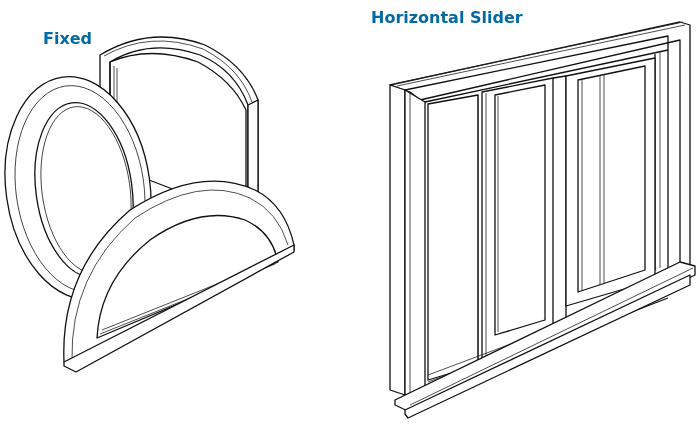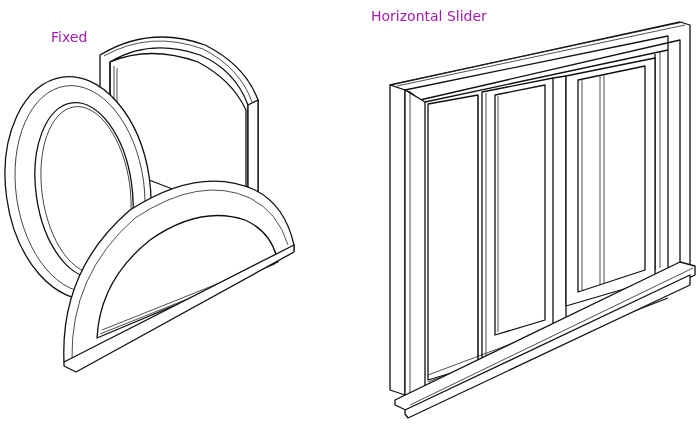--- a/index.html
+++ b/index.html
@@ -1,24 +1,24 @@
 <!DOCTYPE html>
 <html><head>
 <meta charset="utf-8">
 <style>
   html, body { margin: 0; padding: 0; background: #ffffff; }
   body { width: 700px; height: 430px; position: relative; overflow: hidden; }
   .label {
     position: absolute;
     font-family: "DejaVu Sans", sans-serif;
-    font-weight: normal;
-    font-size: 14px;
-    color: #a21caf;
+    font-weight: bold;
+    font-size: 16px;
+    color: #0369a1;
   }
-  #label-fixed { left: 51px; top: 29px; }
+  #label-fixed { left: 43px; top: 29px; }
   #label-slider { left: 371px; top: 8px; }
   svg { position: absolute; left: 0; top: 0; }
   .ln { fill: none; stroke: #111; stroke-width: 1.3; stroke-linejoin: round; }
   .thin { fill: none; stroke: #222; stroke-width: 0.8; }
   .wf { fill: #fff; stroke: #111; stroke-width: 1.3; stroke-linejoin: round; }
 </style>
 </head>
 <body>
 
 <div class="label" id="label-fixed">Fixed</div>

